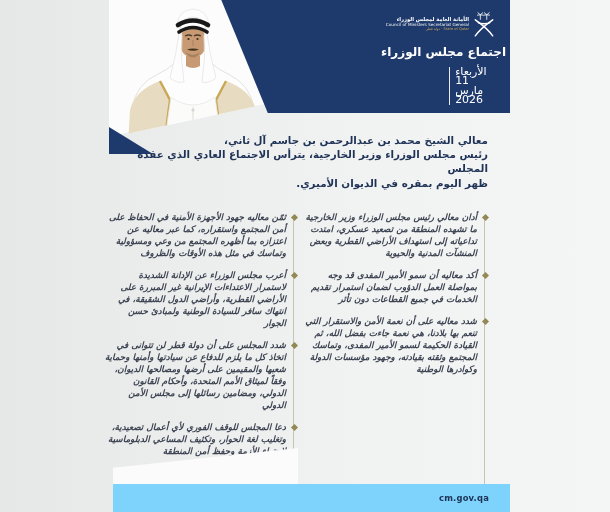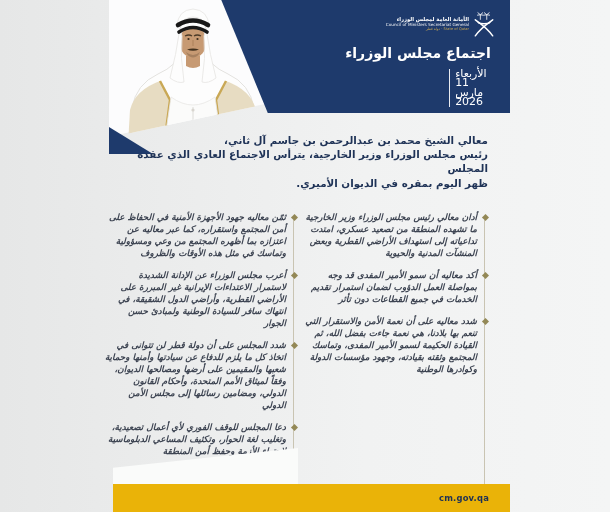--- a/index.html
+++ b/index.html
@@ -17,40 +17,40 @@
   .blue-wedge{left:109px;top:121px;width:44px;height:33px;background:#1e3a6c;
     clip-path:polygon(0 18%,100% 100%,0 100%);}
   .person-box{left:120px;top:4px;width:146px;height:141px;
     clip-path:polygon(0 0,100% 0,100% 71%,0 93%);}
   .header-content{left:330px;top:9px;width:176px;color:#ffffff;direction:rtl;text-align:right;}
   .logo-row{display:flex;align-items:center;gap:4px;margin-left:0;margin-right:11px;}
   .logo-text{width:96px;}
   .logo-ar{font-size:5.2px;font-weight:bold;letter-spacing:.2px;}
   .logo-en{font-size:4.2px;direction:ltr;text-align:right;opacity:.95;}
   .logo-sub{font-size:3.6px;color:#c9a855;direction:ltr;text-align:right;}
-  .main-title{margin-top:8px;font-size:14px;font-weight:bold;letter-spacing:.2px;text-align:center;}
+  .main-title{margin-top:8px;font-size:12px;font-weight:bold;letter-spacing:.2px;}
   .date-badge{margin-top:8px;margin-right:17px;display:flex;direction:ltr;width:40px;}
   .date-bar{width:1.5px;background:rgba(255,255,255,.9);margin-right:5px;}
   .date-lines{font-size:11px;line-height:9.4px;text-align:left;direction:rtl;}
   
   .intro{left:109px;top:133px;width:379px;direction:rtl;text-align:right;
     color:#1f3357;font-weight:bold;font-size:10.3px;line-height:14.2px;}
   
   .col{top:212px;height:290px;font-style:italic;}
   .col-right{left:299px;width:187px;}
   .col-left{left:104px;width:191px;}
   .col-line{position:absolute;right:1px;top:8px;bottom:0;width:1px;background:#c9c4b2;}
   .bullet{position:relative;padding-right:9px;margin-bottom:10.5px;direction:rtl;text-align:right;
     font-size:8.8px;line-height:11.9px;font-weight:bold;color:#3d4452;}
   .diamond{position:absolute;right:-1.5px;top:3px;width:5px;height:5px;background:#938856;
     transform:rotate(45deg);}
   
   .bottom-wedge{left:113px;top:448px;width:185px;height:36px;background:#fafbfa;
     clip-path:polygon(0 55%,100% 0,100% 100%,0 100%);}
-  .footer{left:113px;top:484px;width:397px;height:28px;background:#eab308;
+  .footer{left:113px;top:484px;width:397px;height:28px;background:#7dd3fc;
     display:flex;align-items:center;justify-content:flex-end;padding-right:0;}
   .footer-url{margin-right:21px;font-size:8.4px;font-weight:bold;color:#1d3156;letter-spacing:.2px;}
 </style>
 </head>
 <body>
 
 <div class="abs photo-panel"></div>
 <div class="abs blue-main"></div>
 <div class="abs blue-wedge"></div>
 

